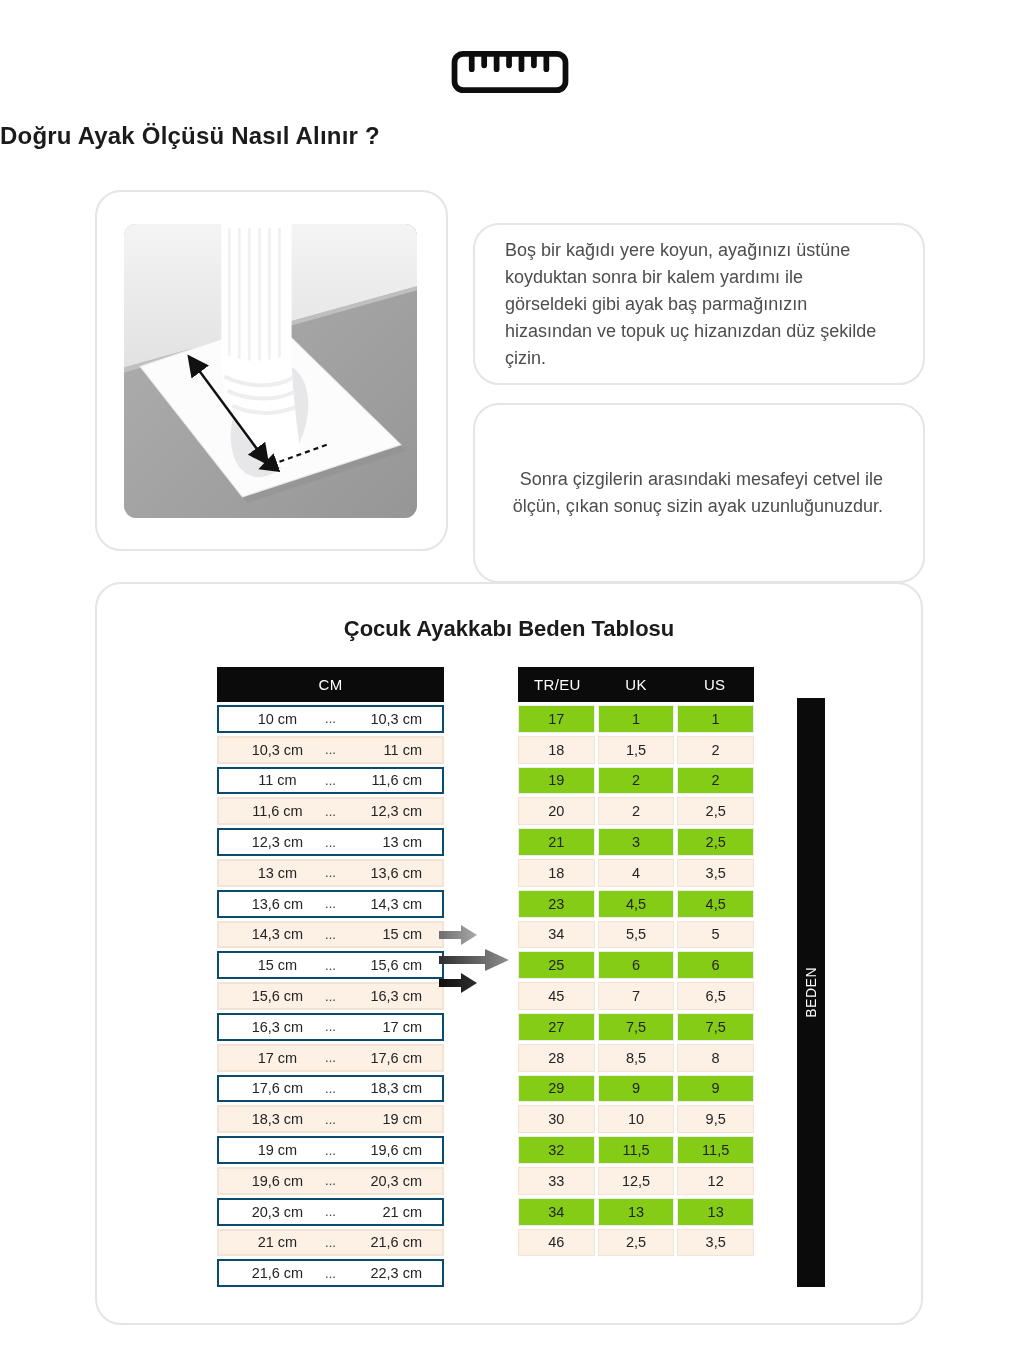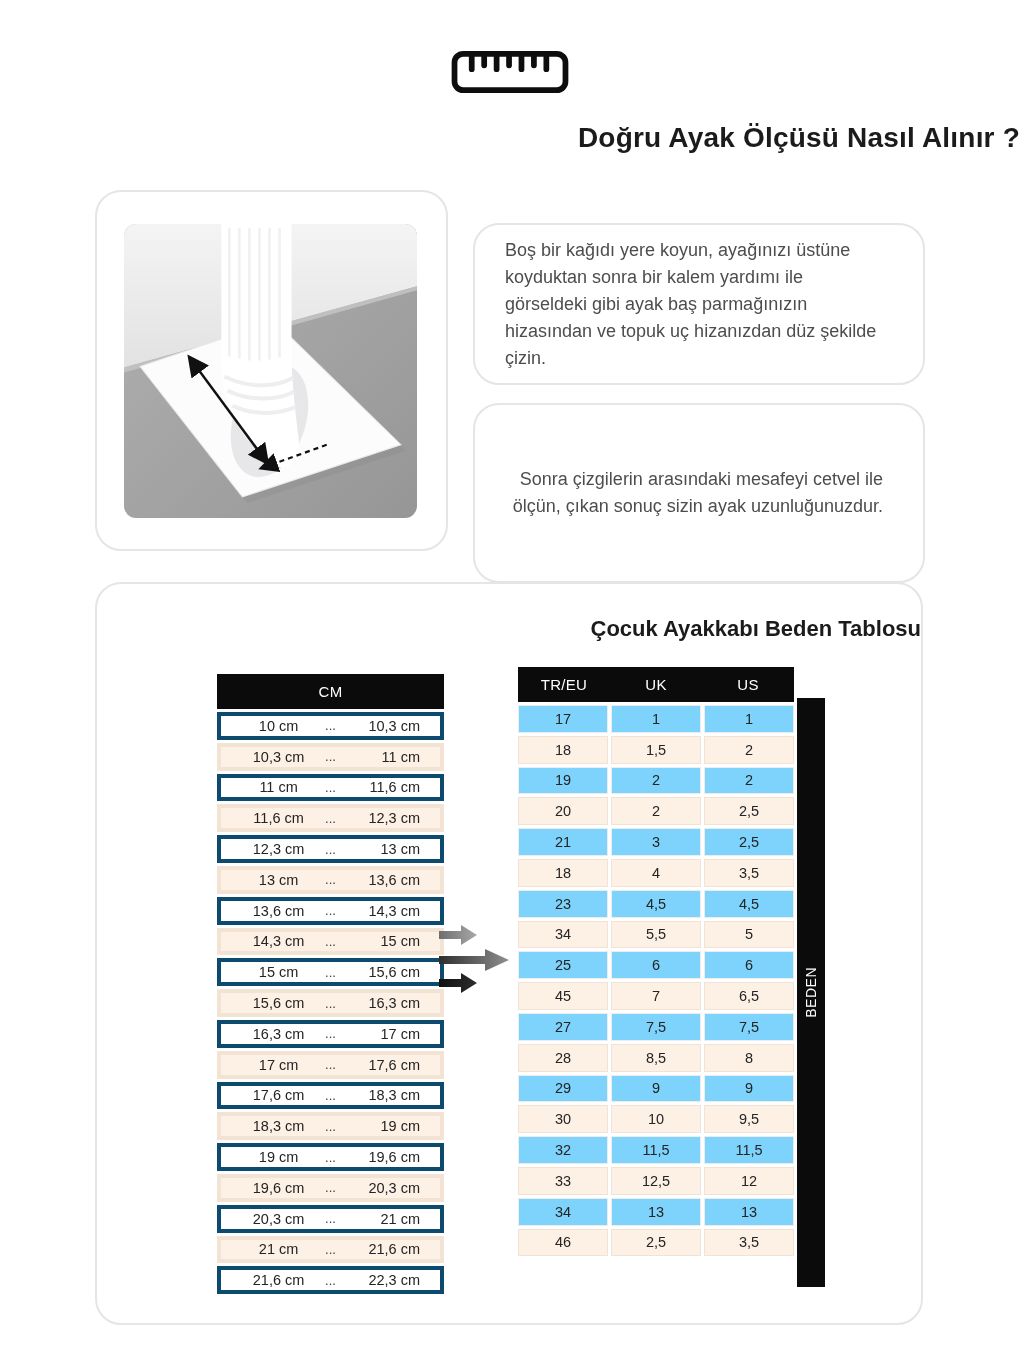--- a/index.html
+++ b/index.html
@@ -9,54 +9,54 @@
     --text-primary:#1b1b1b;
     --text-secondary:#4d4d4d;
   }
   *{margin:0;padding:0;box-sizing:border-box;}
   html,body{background:#ffffff;}
   body{font-family:"Liberation Sans","DejaVu Sans",sans-serif;}
   .page{position:relative;width:1020px;height:1360px;background:#fff;overflow:hidden;}
 
   
   .top-icon{position:absolute;top:50px;left:0;width:100%;display:flex;justify-content:center;}
-  .main-title{position:absolute;top:122px;left:0;width:100%;text-align:right;
-    font-size:28px;font-weight:700;color:var(--text-primary);letter-spacing:.2px;}
+  .main-title{position:absolute;top:122px;left:0;width:100%;text-align:left;
+    font-size:24px;font-weight:700;color:var(--text-primary);letter-spacing:.2px;}
 
   
   .card{position:absolute;background:#fff;border:2px solid var(--card-border);border-radius:26px;}
   .photo-card{left:95px;top:190px;width:353px;height:361px;}
   .photo{position:absolute;left:27px;top:32px;width:293px;height:294px;border-radius:12px;overflow:hidden;}
   .photo svg{display:block;width:100%;height:100%;}
   .text-card{display:flex;align-items:center;padding:0 40px 0 30px;margin-top:32px;}
   .card1{left:473px;top:191px;width:452px;height:162px;}
   .card2{left:473px;top:371px;width:452px;height:180px;text-align:right;}
   .text-card p{font-size:18px;line-height:27px;color:var(--text-secondary);}
 
   
   .table-card{left:95px;top:582px;width:828px;height:743px;}
-  .table-title{position:absolute;top:32px;left:0;width:100%;text-align:right;
+  .table-title{position:absolute;top:32px;left:0;width:100%;text-align:center;
     font-size:22px;font-weight:700;color:var(--text-primary);}
 
   .t-header{height:35px;background:var(--header-bg);color:#fff;font-size:15px;
     display:flex;align-items:center;justify-content:center;letter-spacing:.3px;}
-  .cm-table{position:absolute;left:112px;top:90px;width:235px;padding-left:8px;}
-  .size-table{position:absolute;left:421px;top:83px;width:276px;}
+  .cm-table{position:absolute;left:112px;top:83px;width:235px;padding-left:8px;}
+  .size-table{position:absolute;left:421px;top:83px;width:236px;}
   .size-header{display:grid;grid-template-columns:1fr 1fr 1fr;}
   .size-header span{display:flex;align-items:center;justify-content:center;}
 
   .t-row{height:27.8px;margin-top:3px;font-size:14.5px;color:#242424;}
-  .cm-row{display:flex;align-items:center;background:#fff;border:4px solid #0c4a6e;padding:0 20px;}
+  .cm-row{display:flex;align-items:center;background:#fff;border:2px solid #0c4a6e;padding:0 20px;}
   .t-body .cm-row:nth-child(even){background:var(--row-alt);border-color:#f3e3d4;}
   .cell-from{width:42%;text-align:center;}
   .cell-sep{flex:1;text-align:center;font-size:13px;color:#3d3d3d;}
   .cell-to{width:42%;text-align:right;}
 
   .s-row{display:grid;grid-template-columns:1fr 1fr 1fr;gap:3px;}
-  .size-cell{background:#7dd3fc;border:1px solid #ededed;display:flex;align-items:center;justify-content:center;}
+  .size-cell{background:#84cc16;border:1px solid #ededed;display:flex;align-items:center;justify-content:center;}
   .size-body .s-row:nth-child(even) .size-cell{background:var(--row-alt);border-color:#f3e3d4;}
 
   .beden-bar{position:absolute;left:700px;top:114px;width:28px;height:589px;
     background:var(--header-bg);display:flex;align-items:center;justify-content:center;}
   .beden-text{writing-mode:vertical-rl;transform:rotate(180deg);color:#fff;
     font-size:14px;letter-spacing:.5px;}
 
   .arrows{position:absolute;left:340px;top:336px;width:76px;height:78px;}
 </style>
 </head>

